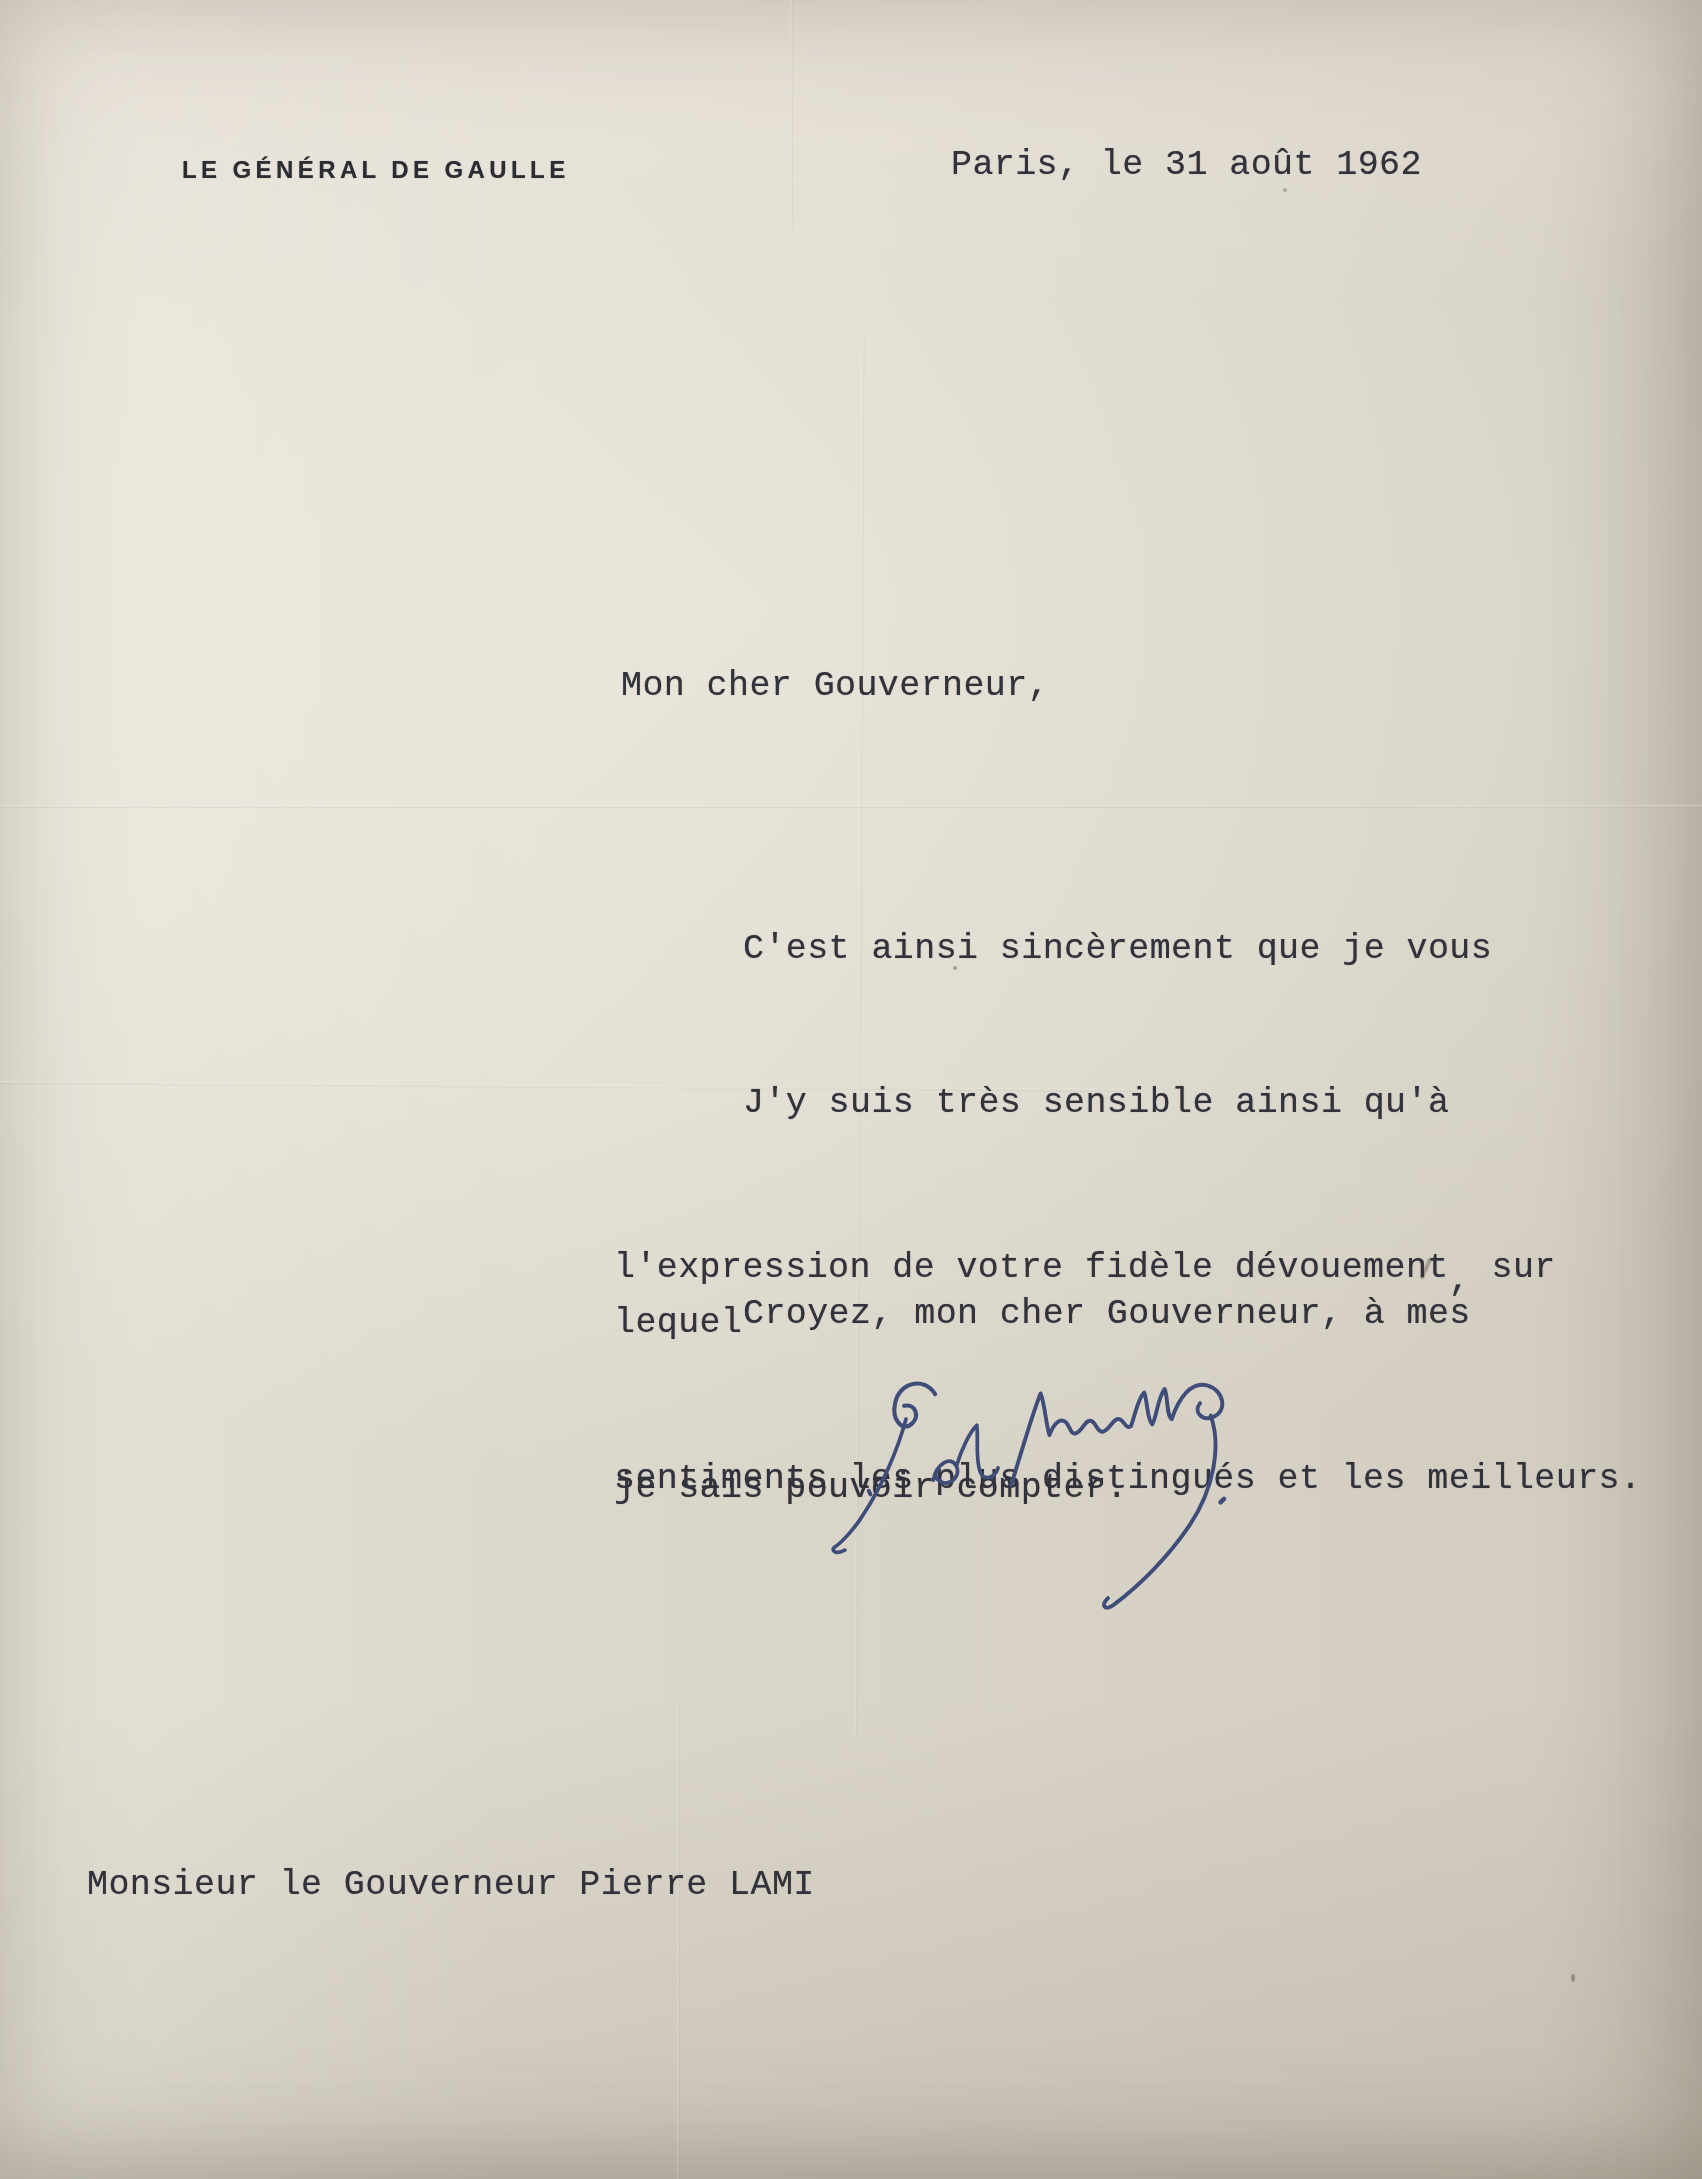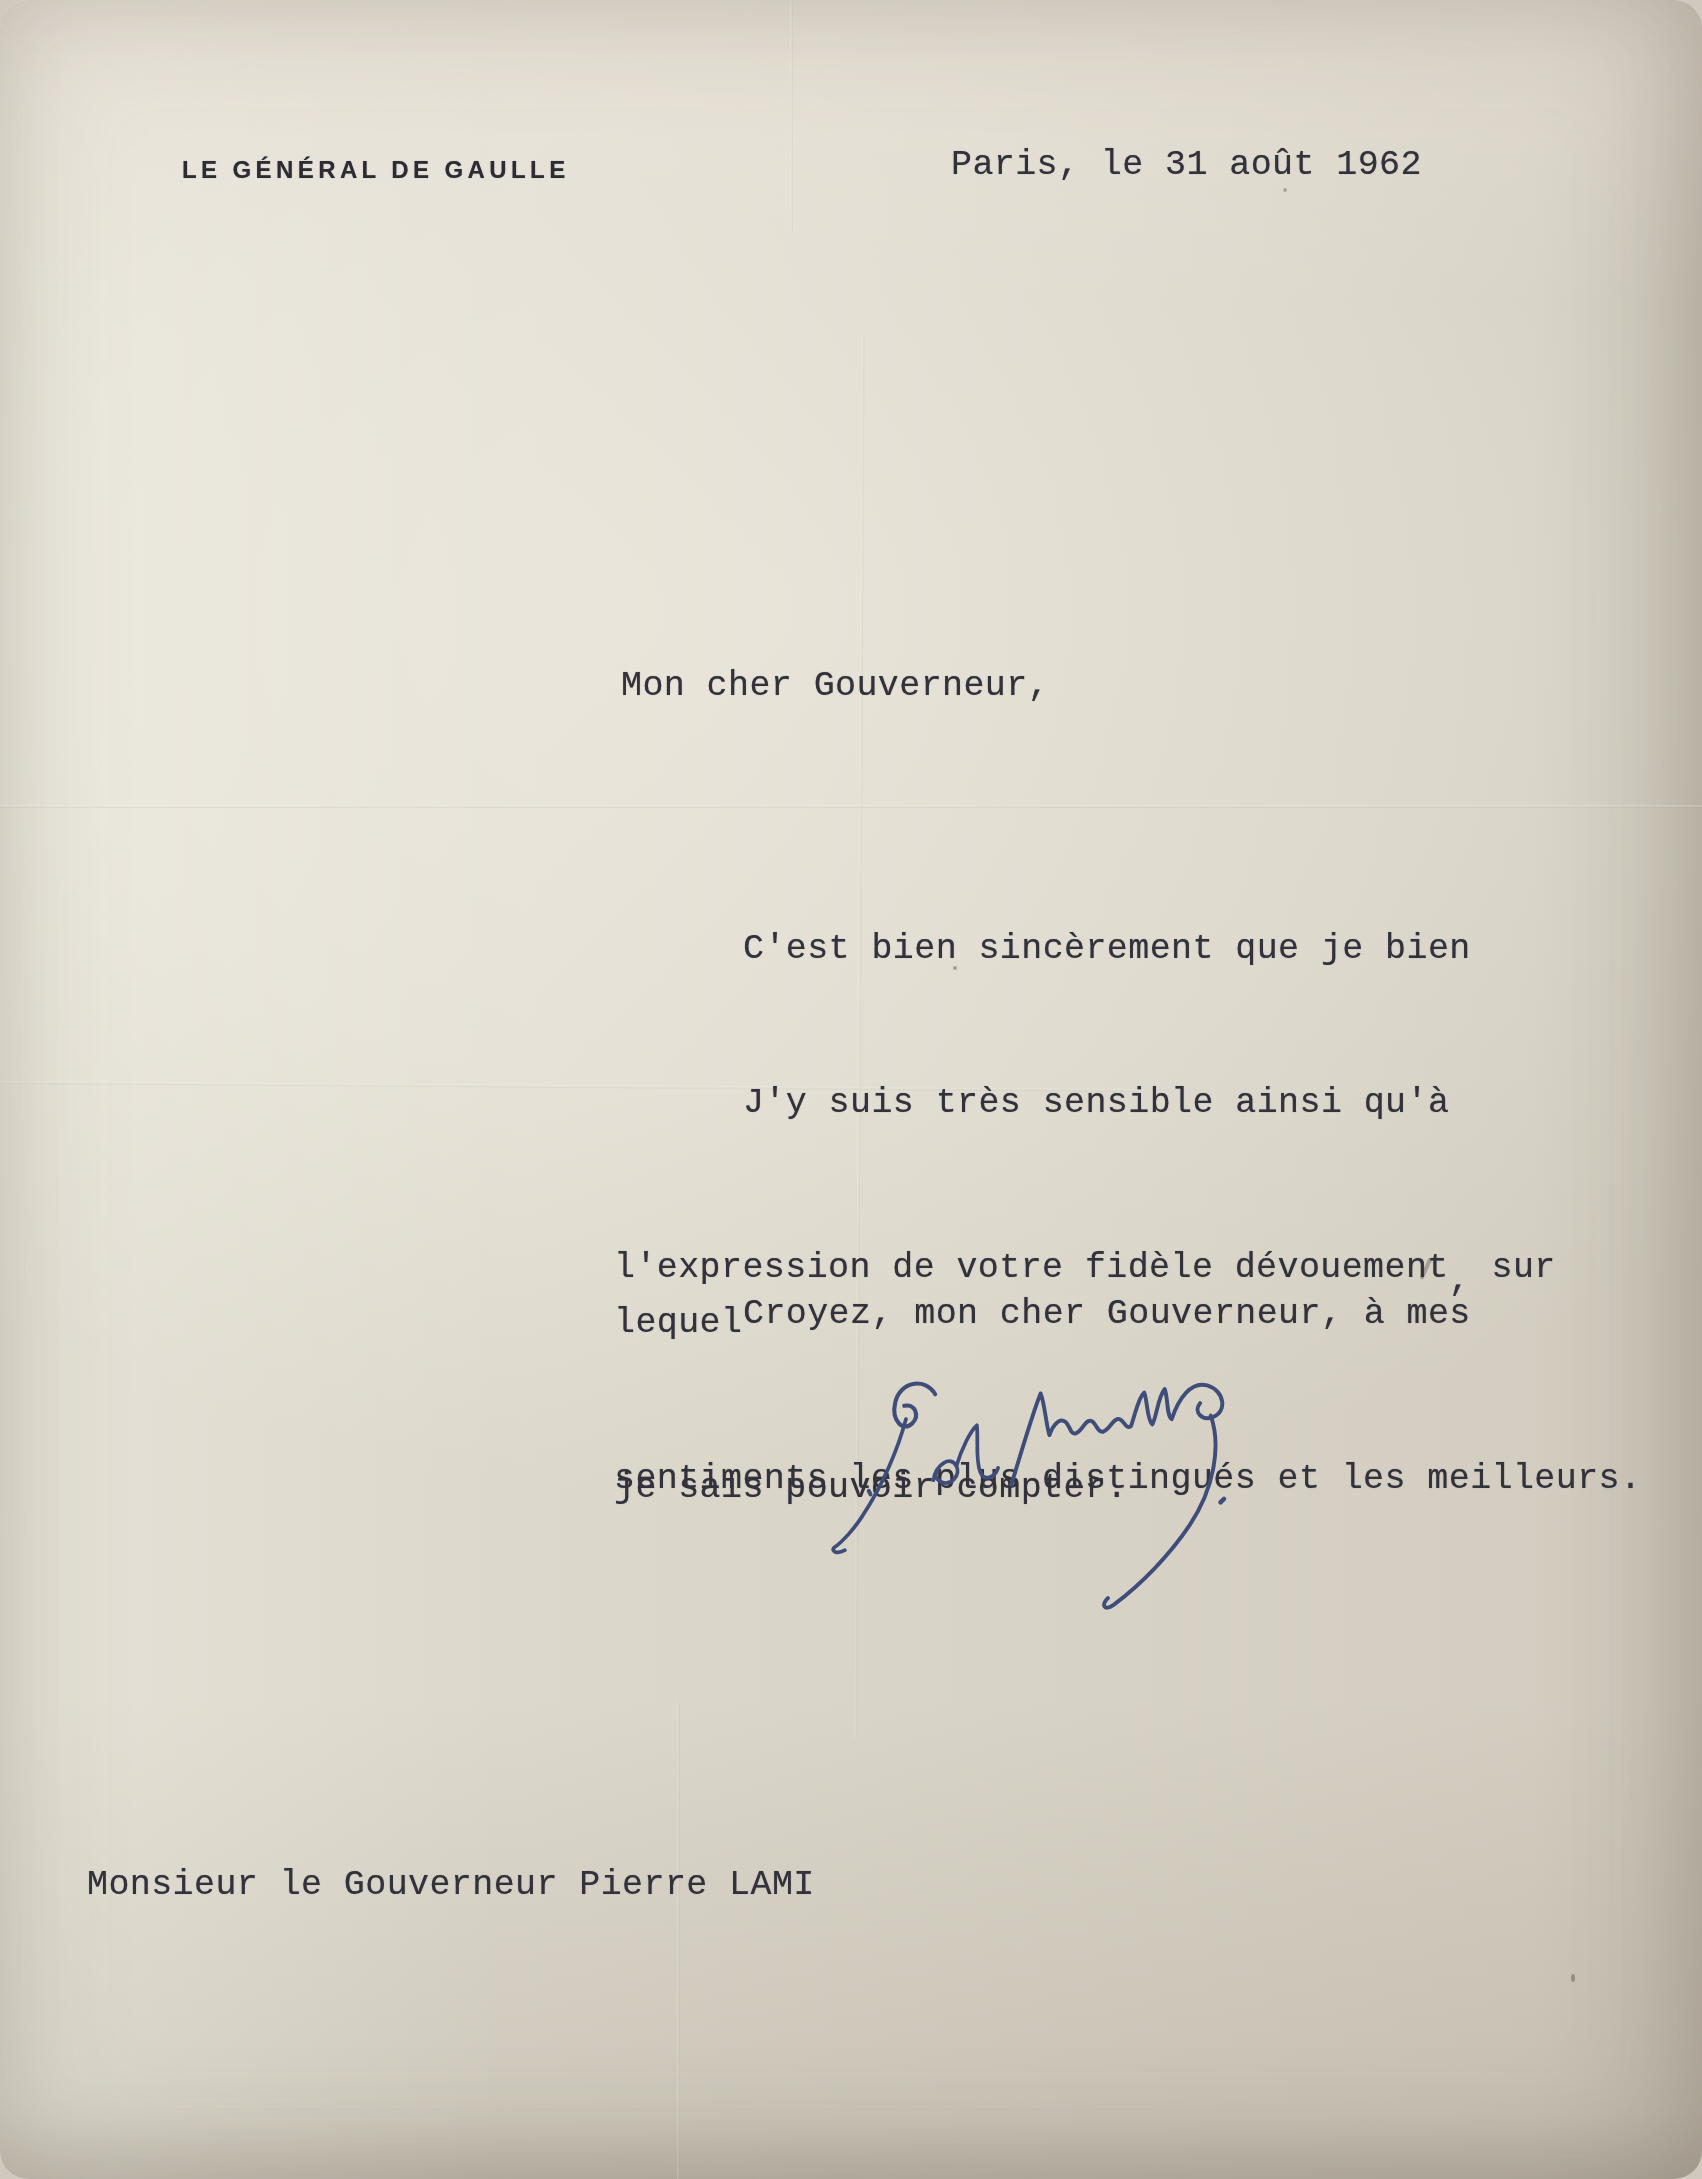--- a/index.html
+++ b/index.html
@@ -12,21 +12,20 @@
   }
   .paper {
     position: absolute;
     inset: 0;
     background:
       linear-gradient(to bottom, rgba(238,228,221,0.40), rgba(238,228,221,0) 14%),
       linear-gradient(to right, rgba(255,253,246,0.25), rgba(255,253,246,0) 30%, rgba(125,114,96,0.10) 90%, rgba(115,105,88,0.20) 100%),
       linear-gradient(to bottom, rgba(255,253,246,0) 78%, rgba(120,110,92,0.14) 97%, rgba(110,100,84,0.22) 100%),
       radial-gradient(ellipse 1330px 887px at 45% 28%, #ebe7dc 0%, #e6e2d7 55%, #ddd8cc 100%);
     box-shadow: inset 0 0 124px rgba(112,104,88,0.25), inset -17.7px -22px 80px rgba(112,104,88,0.15);
-    border-radius: 28px;
   }
   .type {
     position: absolute;
     font-family: "Liberation Mono", "DejaVu Sans Mono", monospace;
     font-size: 35px;
     letter-spacing: 0.4px;
     color: #32323c;
     text-shadow: 0 0 0.9px rgba(50,50,60,0.55);
     white-space: pre-wrap;
   }
@@ -78,21 +77,21 @@
   <div class="speck" style="left:1571px; top:1974px; width:4.4px; height:8px; background:rgba(100,92,82,.5);"></div>
   <div class="speck" style="left:953px; top:966px; width:3.5px; height:3.5px; background:rgba(95,88,80,.45);"></div>
 
   <div class="letterhead">LE GÉNÉRAL DE GAULLE</div>
 
   <div class="type date-line">Paris, le 31 août 1962</div>
 
   <div class="type salutation">Mon cher Gouverneur,</div>
 
   <div class="type para para-1">
-    <div class="line line-indent">C'est bien sincèrement que je bien</div>
+    <div class="line line-indent">C'est ainsi sincèrement que je vous</div>
   </div>
 
   <div class="type para para-2">
     <div class="line line-indent">J'y suis très sensible ainsi qu'à</div>
     <div class="line"><span>l'expression de votre fidèle dévouement</span><span class="low-comma">,</span><span> sur lequel</span></div>
     <div class="line">je sais pouvoir compter.</div>
   </div>
 
   <div class="type para para-3">
     <div class="line line-indent">Croyez, mon cher Gouverneur, à mes</div>

